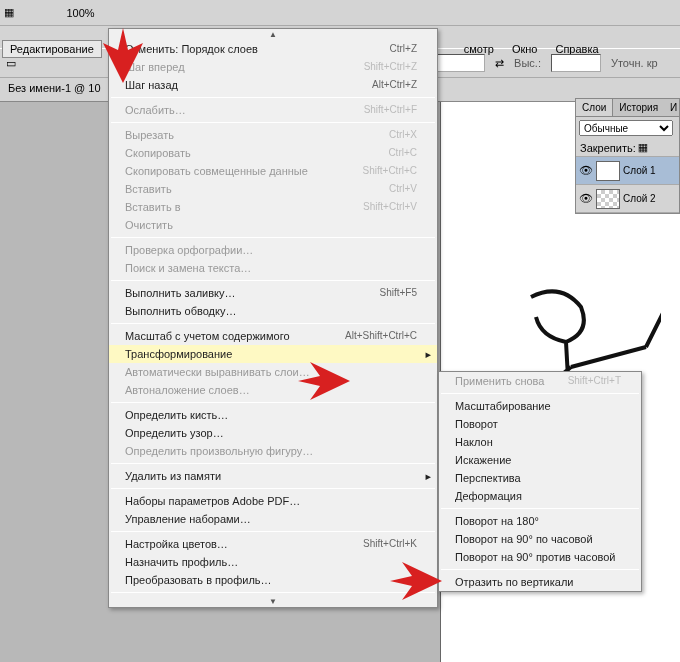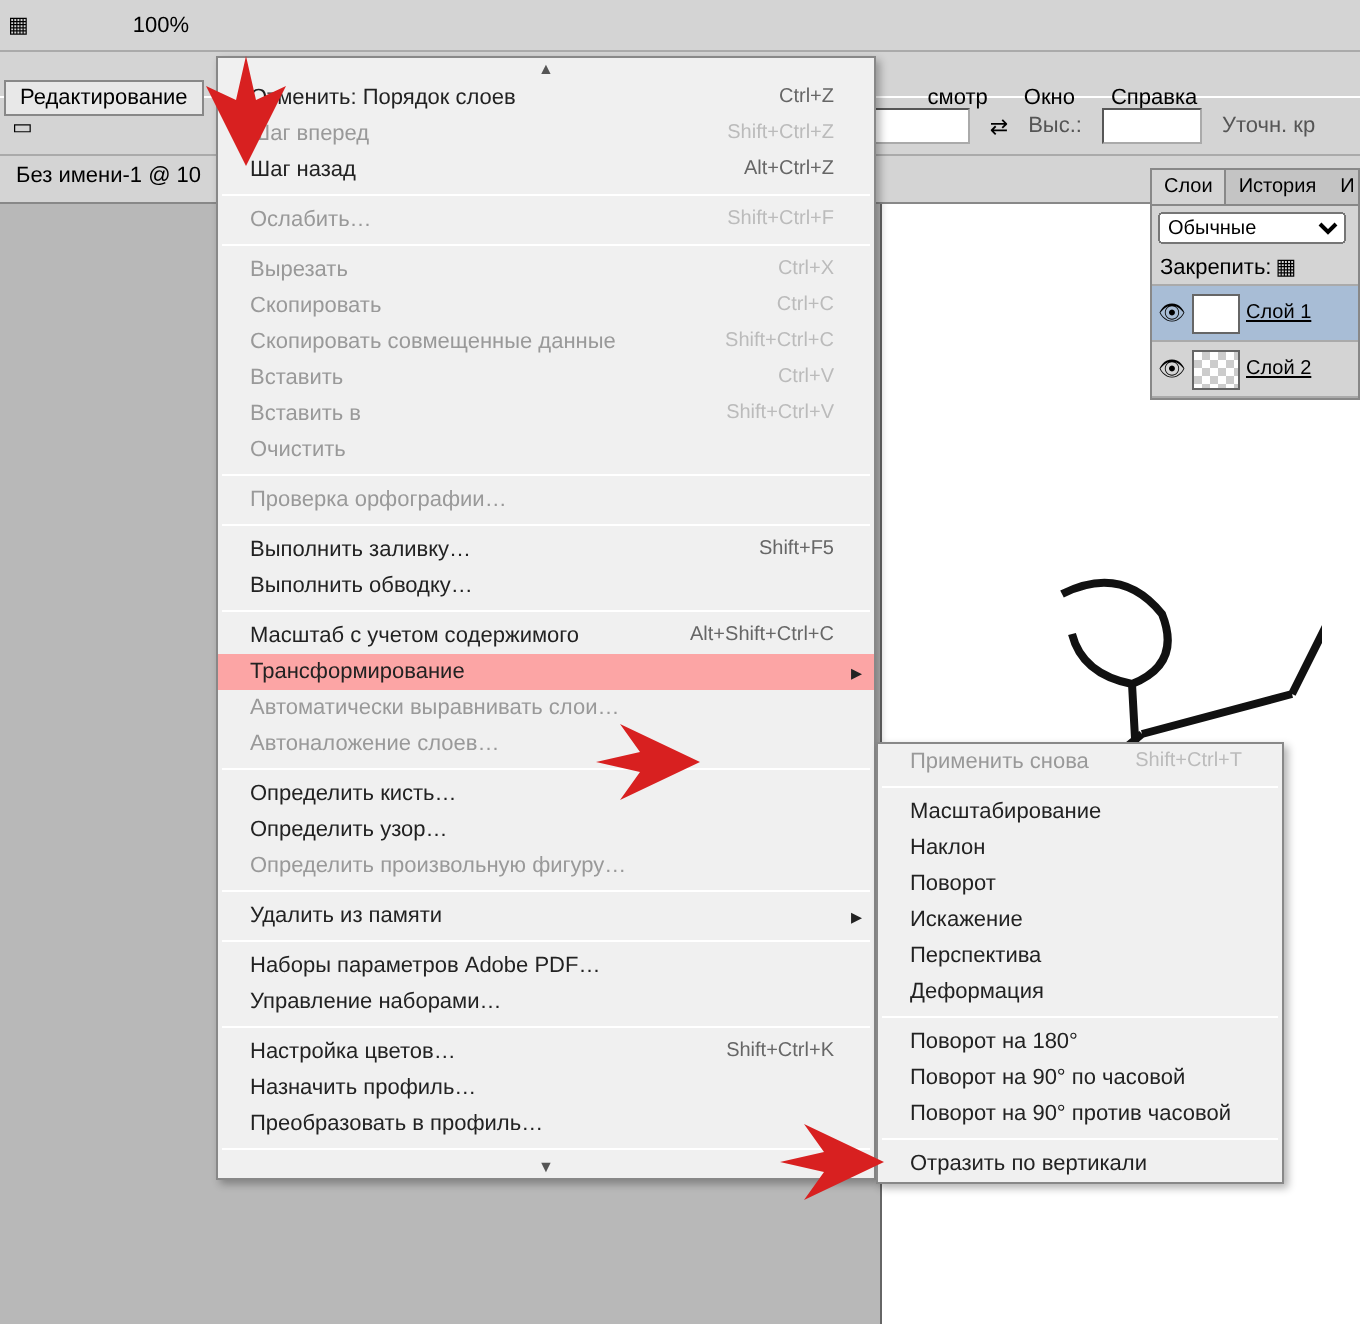--- a/index.html
+++ b/index.html
@@ -15,40 +15,40 @@
     .options-bar { height: 30px; background: #d4d4d4; border-top: 1px solid #fff; border-bottom: 1px solid #aaa; display: flex; align-items: center; padding: 0 6px; gap: 10px; }
     .opt-label { color: #555; }
     .opt-input { width: 50px; height: 18px; border: 1px inset #aaa; background: #fff; padding: 1px 3px; font-size: 10px; }
     
     .doc-tab { height: 24px; background: #d4d4d4; border-bottom: 1px solid #888; padding: 4px 8px; }
     
     .workspace { position: absolute; top: 102px; left: 0; right: 0; bottom: 0; background: #b8b8b8; }
     .canvas { position: absolute; top: 0; left: 440px; width: 240px; height: 560px; background: #fff; border-left: 1px solid #666; }
     .drawing { position: absolute; top: 185px; left: 30px; }
     
-    .layers-panel { position: absolute; top: 84px; right: 0; width: 105px; background: #d4d4d4; border: 1px solid #888; }
+    .layers-panel { position: absolute; top: 98px; right: 0; width: 105px; background: #d4d4d4; border: 1px solid #888; }
     .panel-tabs { display: flex; background: #c4c4c4; border-bottom: 1px solid #888; }
     .panel-tab { padding: 3px 6px; font-size: 10px; }
     .panel-tab.active { background: #d4d4d4; border-right: 1px solid #888; }
     .panel-select { display: block; margin: 3px; width: 94px; font-size: 10px; height: 16px; }
     .lock-row { padding: 2px 4px; font-size: 10px; display: flex; align-items: center; gap: 2px; border-bottom: 1px solid #aaa; }
     .layer-row { display: flex; align-items: center; height: 28px; border-bottom: 1px solid #aaa; padding: 0 3px; gap: 3px; }
     .layer-row.active { background: #a8bdd6; }
     .eye { width: 14px; height: 14px; }
     .layer-thumb { width: 24px; height: 20px; border: 1px solid #666; background: #fff; }
     .layer-thumb.checker { background-image: repeating-conic-gradient(#ccc 0 25%, #fff 0 50%); background-size: 8px 8px; }
-    .layer-name { font-size: 10px; text-decoration: underline; }
+    .layer-name { font-size: 10px; }
     
     .dropdown { position: absolute; background: #f0f0f0; border: 1px solid #888; box-shadow: 2px 2px 4px rgba(0,0,0,.3); }
     .dropdown-main { top: 28px; left: 108px; width: 330px; }
     .dropdown-sub { top: 371px; left: 438px; width: 204px; }
     
     .dd-row { display: flex; justify-content: space-between; padding: 3px 20px 3px 16px; color: #222; cursor: default; }
     .dd-row.disabled { color: #999; }
-    .dd-row.highlight { background: #fca5a5; }
+    .dd-row.highlight { background: #fef9c3; }
     .dd-shortcut { color: #666; font-size: 10px; }
     .dd-row.disabled .dd-shortcut { color: #bbb; }
     .dd-sep { height: 1px; background: #ccc; margin: 3px 2px; border-bottom: 1px solid #fff; }
     .dd-arrow { position: absolute; right: 6px; }
     
     .scroll-arrow { text-align: center; padding: 1px 0; color: #555; font-size: 8px; }
     
     .red-arrow { position: absolute; pointer-events: none; }
     .red-arrow svg { display: block; }
   </style>
@@ -156,20 +156,23 @@
       <span>Вставить в</span>
       <span class="dd-shortcut">Shift+Ctrl+V</span>
     </div>
   <div class="dd-row disabled">
       <span>Очистить</span>
     </div>
   <div class="dd-sep"></div>
   <div class="dd-row disabled">
       <span>Проверка орфографии…</span>
     </div>
+  <div class="dd-row disabled">
+      <span>Поиск и замена текста…</span>
+    </div>
   <div class="dd-sep"></div>
   <div class="dd-row">
       <span>Выполнить заливку…</span>
       <span class="dd-shortcut">Shift+F5</span>
     </div>
   <div class="dd-row">
       <span>Выполнить обводку…</span>
     </div>
   <div class="dd-sep"></div>
   <div class="dd-row">
@@ -226,24 +229,24 @@
 <div class="dropdown dropdown-sub">
   <div class="dd-row disabled">
       <span>Применить снова</span>
       <span class="dd-shortcut">Shift+Ctrl+T</span>
     </div>
   <div class="dd-sep"></div>
   <div class="dd-row">
       <span>Масштабирование</span>
     </div>
   <div class="dd-row">
+      <span>Поворот</span>
+    </div>
+  <div class="dd-row">
       <span>Наклон</span>
-    </div>
-  <div class="dd-row">
-      <span>Поворот</span>
     </div>
   <div class="dd-row">
       <span>Искажение</span>
     </div>
   <div class="dd-row">
       <span>Перспектива</span>
     </div>
   <div class="dd-row">
       <span>Деформация</span>
     </div>

